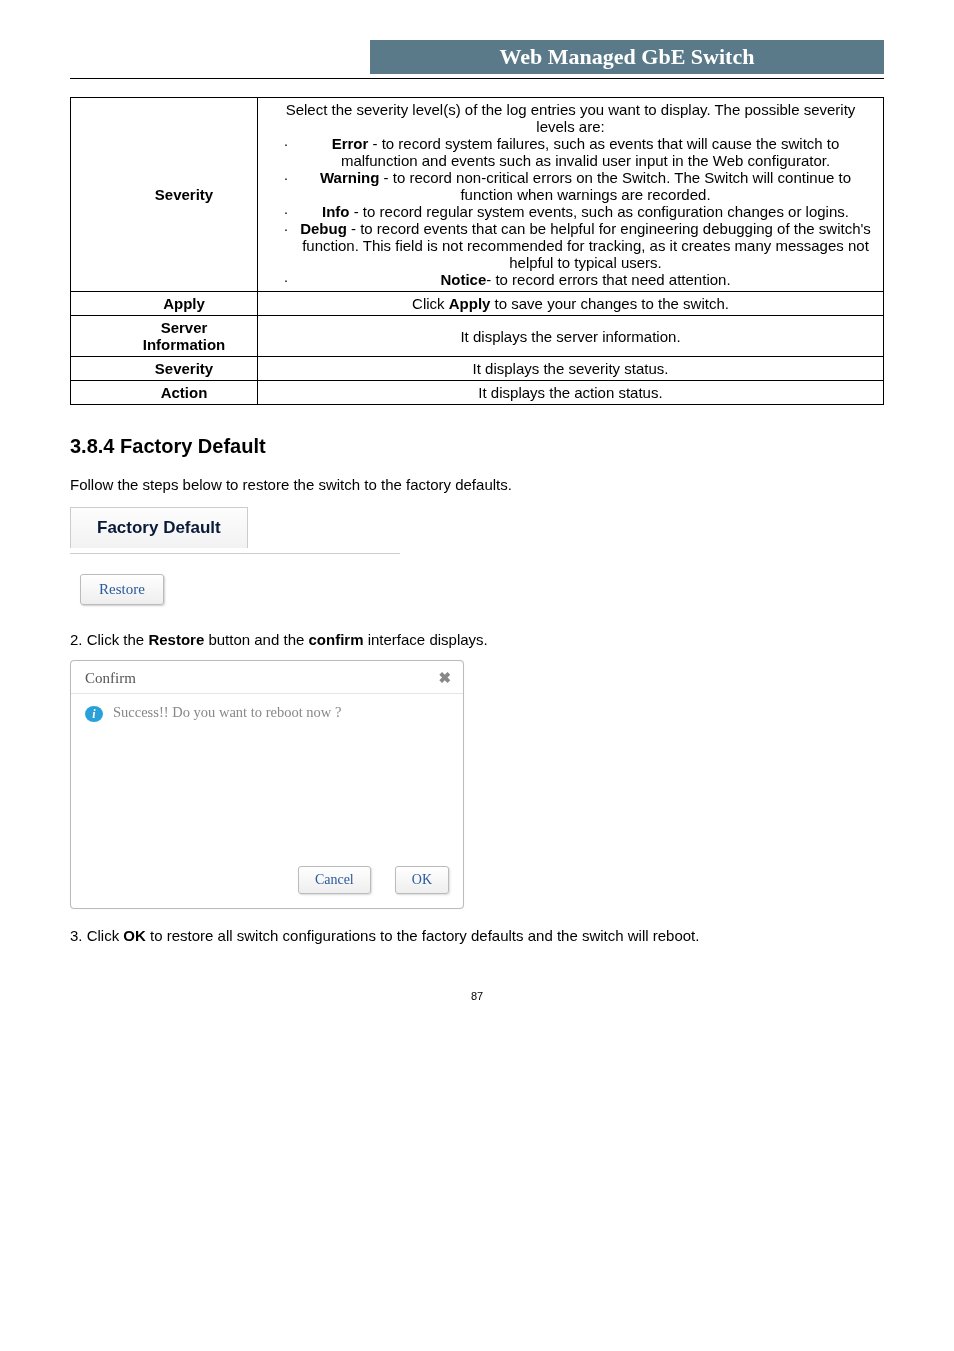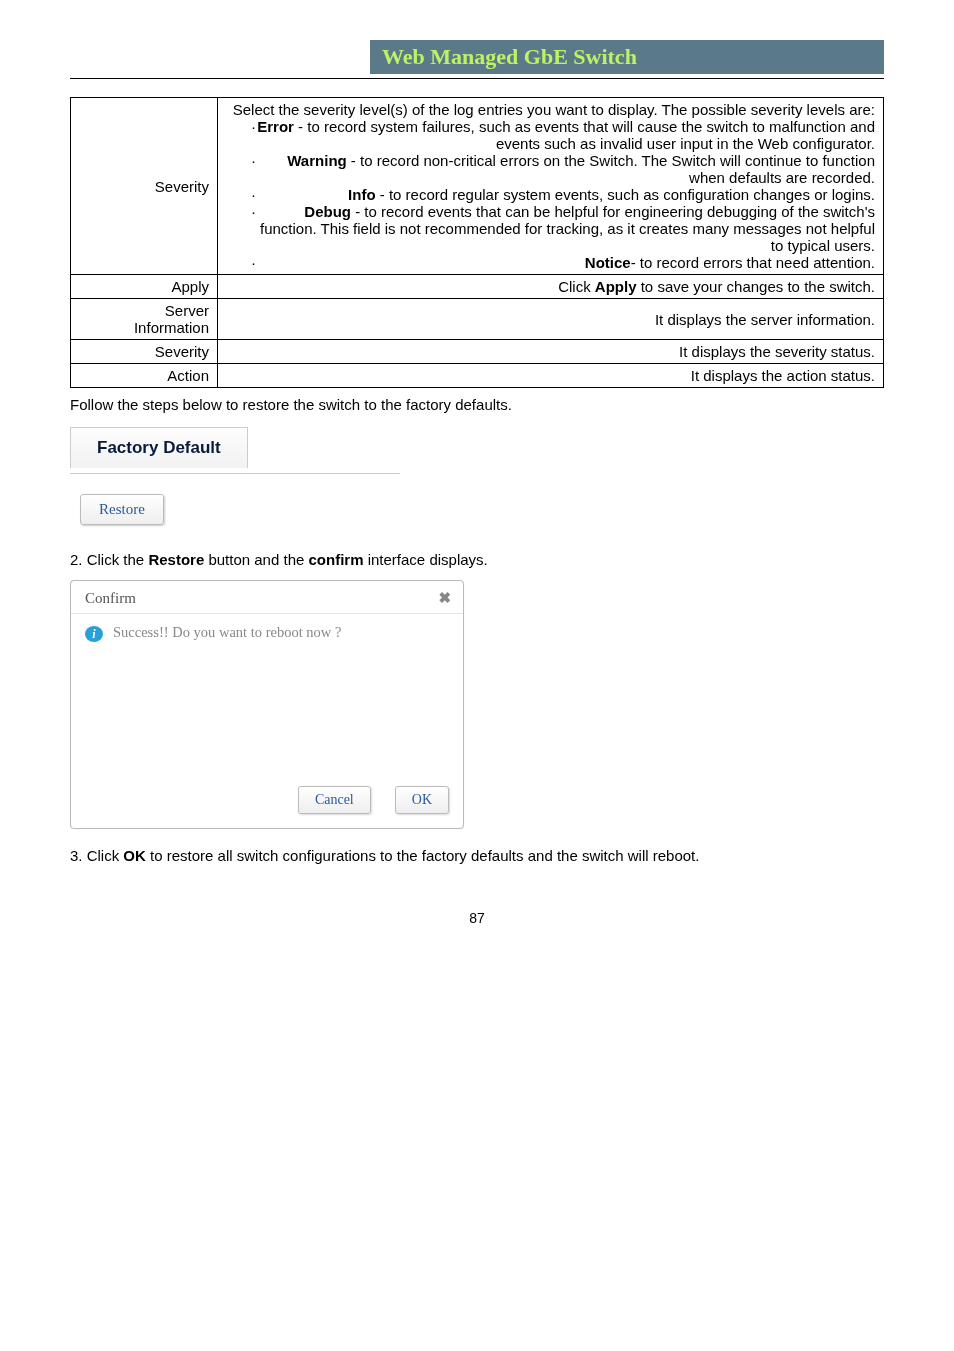--- a/index.html
+++ b/index.html
@@ -8,49 +8,50 @@
     font-family: Arial, Helvetica, sans-serif;
     background: #fff;
     color: #000;
     width: 954px;
   }
   .page {
     padding: 40px 70px 30px 70px;
   }
   .header-banner {
     background: #5a7a8a;
-    color: #bef264;
+    color: #ffffff;
     font-family: "Times New Roman", Times, serif;
     font-size: 22px;
     font-weight: bold;
     padding: 4px 12px;
-    text-align: left;
+    text-align: center;
     margin-left: 300px;
     margin-bottom: 4px;
   }
   .header-rule {
     border: 0;
     border-top: 1px solid #000;
     margin: 0 0 18px 0;
   }
   table.info-table {
     border-collapse: collapse;
     width: 100%;
     font-size: 15px;
   }
   table.info-table td, table.info-table th {
     border: 1px solid #000;
     padding: 3px 8px;
     vertical-align: top;
-    text-align: right;
+    text-align: center;
   }
   table.info-table td.label {
-    font-weight: normal;
+    font-weight: bold;
     width: 130px;
     vertical-align: middle;
+    padding-left: 48px;
   }
   .bullet-block {
     margin-left: 30px;
   }
   .bullet-line {
     display: flex;
     align-items: flex-start;
     margin-left: -20px;
   }
   .bullet-dot {
@@ -160,21 +161,21 @@
     border-radius: 3px;
     color: #2a5a9a;
     font-family: Georgia, "Times New Roman", serif;
     font-size: 14px;
     padding: 5px 16px;
     margin-left: 20px;
     box-shadow: 1px 1px 2px rgba(0,0,0,0.15);
   }
   .page-num {
     text-align: center;
-    font-size: 14px;
+    font-size: 11px;
     margin-top: 46px;
   }
 </style>
 </head>
 <body>
 
 <div class="page">
 
   <div class="header-banner">Web Managed GbE Switch</div>
   <hr class="header-rule">
@@ -185,21 +186,21 @@
       <td class="label">Severity</td>
       <td>
         <div>Select the severity level(s) of the log entries you want to display. The possible severity levels are:</div>
         <div class="bullet-block">
           <div class="bullet-line">
             <div class="bullet-dot">·</div>
             <div class="bullet-text"><b>Error</b><span> - to record system failures, such as events that will cause the switch to malfunction and events such as invalid user input in the Web configurator.</span></div>
           </div>
           <div class="bullet-line">
             <div class="bullet-dot">·</div>
-            <div class="bullet-text"><b>Warning</b><span> - to record non-critical errors on the Switch. The Switch will continue to function when defaults are recorded.</span></div>
+            <div class="bullet-text"><b>Warning</b><span> - to record non-critical errors on the Switch. The Switch will continue to function when warnings are recorded.</span></div>
           </div>
           <div class="bullet-line">
             <div class="bullet-dot">·</div>
             <div class="bullet-text"><b>Info</b><span> - to record regular system events, such as configuration changes or logins.</span></div>
           </div>
           <div class="bullet-line">
             <div class="bullet-dot">·</div>
             <div class="bullet-text"><b>Debug</b><span> - to record events that can be helpful for engineering debugging of the switch's function. This field is not recommended for tracking, as it creates many messages not helpful to typical users.</span></div>
           </div>
           <div class="bullet-line">
@@ -226,20 +227,21 @@
       <td class="label">Severity</td>
       <td>It displays the severity status.</td>
     </tr>
     <tr>
       <td class="label">Action</td>
       <td>It displays the action status.</td>
     </tr>
   </tbody>
     </table>
 
+  <h2 class="section-heading">3.8.4 Factory Default</h2>
 
   <p class="body-text">Follow the steps below to restore the switch to the factory defaults.</p>
 
 
   <div class="fd-tab-wrap">
     <span class="fd-tab">Factory Default</span>
   </div>
   <div class="fd-underline"></div>
 
   <span class="restore-btn">Restore</span>

